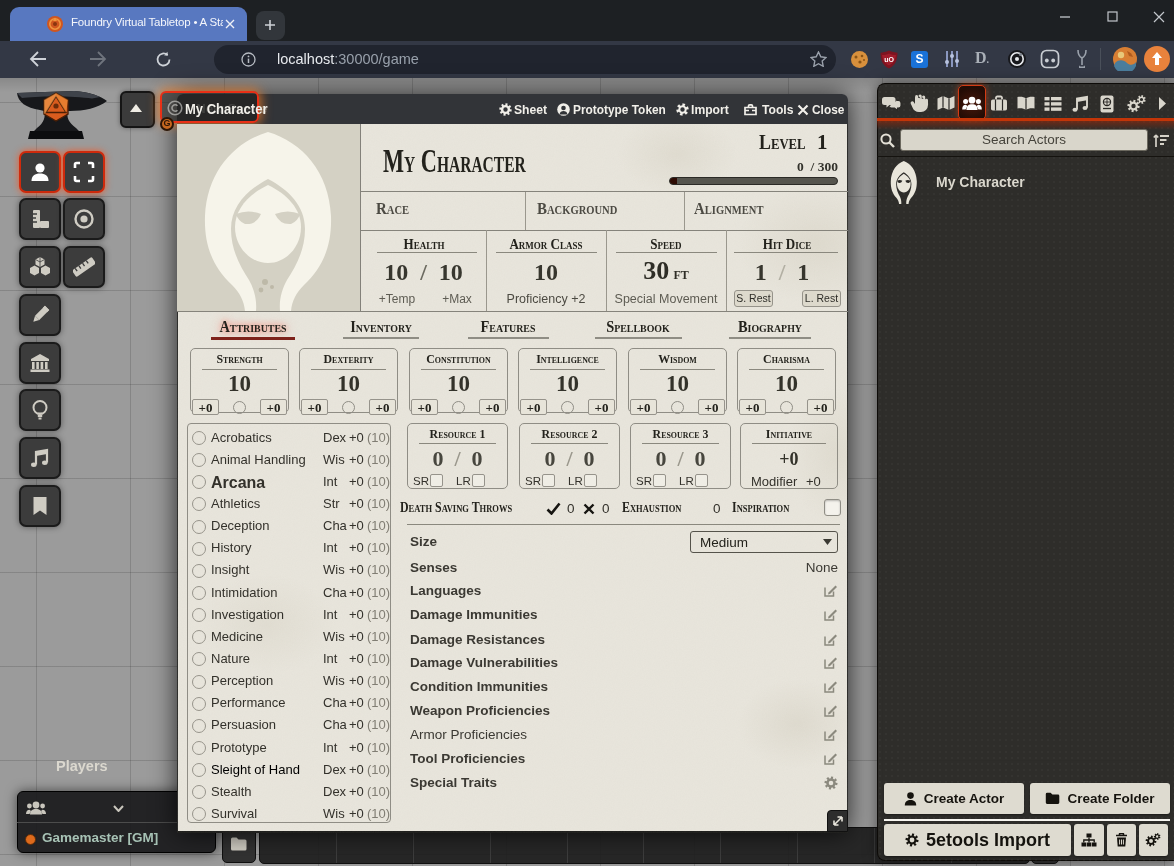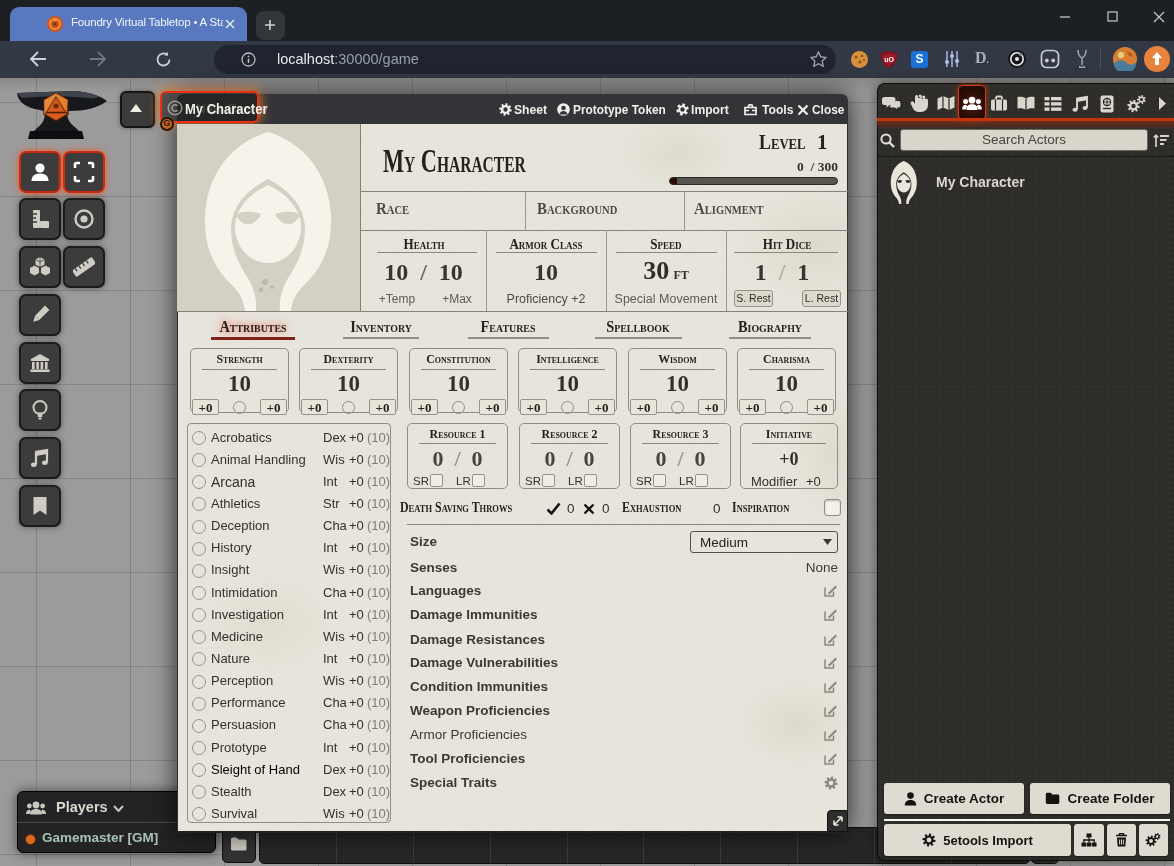--- a/index.html
+++ b/index.html
@@ -195,21 +195,21 @@
   </svg>
 <div class="abs" style="left:17px;top:791px;width:197px;height:60px;background:rgba(26,26,28,0.93);border:1px solid #000;border-radius:6px;box-shadow:0 0 12px rgba(0,0,0,0.55);"></div>
 <svg class="abs" style="left:26px;top:800px;" width="20" height="16" viewBox="0 0 20 16">
     <circle cx="10" cy="5" r="3.4" fill="#c9c6bd"></circle>
     <path d="M4,14.5 C4,10.5 6.6,9 10,9 C13.4,9 16,10.5 16,14.5 Z" fill="#c9c6bd"></path>
     <circle cx="3.4" cy="6" r="2.4" fill="#c9c6bd"></circle>
     <circle cx="16.6" cy="6" r="2.4" fill="#c9c6bd"></circle>
     <path d="M0,14 C0,11 1.5,9.8 3.6,9.7 L5,11 L3.5,14 Z" fill="#c9c6bd"></path>
     <path d="M20,14 C20,11 18.5,9.8 16.4,9.7 L15,11 L16.5,14 Z" fill="#c9c6bd"></path>
   </svg>
-<div class="abs" style="left:56px;top:799px;font-size:14.5px;font-weight:bold;color:#dbd8cf;">Players</div>
+<div class="abs" style="left:56px;top:758px;font-size:14.5px;font-weight:bold;color:#dbd8cf;">Players</div>
 <svg class="abs" style="left:113px;top:805px;" width="11" height="7" viewBox="0 0 11 7">
     <path d="M1,1 L5.5,6 L10,1" stroke="#c9c6bd" stroke-width="2" fill="none"></path>
   </svg>
 <div class="abs" style="left:17px;top:822px;width:197px;height:1px;background:#4c4c4c;"></div>
 <div class="abs" style="left:25px;top:834px;width:9px;height:9px;border-radius:50%;background:#dd6a1c;border:1px solid #5a2c08;"></div>
 <div class="abs" style="left:42px;top:830px;font-size:13.5px;font-weight:bold;color:#a7c2b5;">Gamemaster [GM]</div>
 <div class="abs" style="left:177px;top:94px;width:671px;height:739px;box-shadow:0 0 26px rgba(0,0,0,0.75);border-radius:6px 6px 0 0;"></div>
 <div class="abs" style="left:177px;top:94px;width:671px;height:30px;background:#323438;border-radius:6px 6px 0 0;border-bottom:1px solid #17181a;"></div>
 <div class="abs" style="left:177px;top:124px;width:671px;height:709px;background:#e9e6dd;border-left:1px solid #2a2a28;border-right:1px solid #2a2a28;border-bottom:2px solid #1c1c1a;box-sizing:border-box;"></div>
 <div class="abs" style="left:177px;top:124px;width:671px;height:709px;background:radial-gradient(ellipse 60px 40px at 500px 30px,rgba(160,150,120,0.12),transparent),radial-gradient(ellipse 80px 60px at 640px 120px,rgba(160,150,120,0.14),transparent),radial-gradient(ellipse 50px 70px at 660px 330px,rgba(160,150,120,0.12),transparent),radial-gradient(ellipse 70px 50px at 90px 500px,rgba(160,150,120,0.10),transparent),radial-gradient(ellipse 60px 45px at 620px 600px,rgba(150,140,110,0.12),transparent);"></div>
@@ -355,21 +355,21 @@
 <div class="abs" style="left:211px;top:429.5px;font-size:13px;color:#33312b;">Acrobatics</div>
 <div class="abs" style="left:323px;top:429.5px;font-size:13px;color:#33312b;">Dex</div>
 <div class="abs" style="left:349px;top:429.5px;font-size:13px;color:#33312b;">+0</div>
 <div class="abs" style="left:367px;top:429.5px;font-size:13px;color:#807d73;">(10)</div>
 <div class="abs" style="left:192px;top:453.1px;width:14px;height:14px;border:1.5px solid #97948b;border-radius:50%;box-sizing:border-box;"></div>
 <div class="abs" style="left:211px;top:451.6px;font-size:13px;color:#33312b;">Animal Handling</div>
 <div class="abs" style="left:323px;top:451.6px;font-size:13px;color:#33312b;">Wis</div>
 <div class="abs" style="left:349px;top:451.6px;font-size:13px;color:#33312b;">+0</div>
 <div class="abs" style="left:367px;top:451.6px;font-size:13px;color:#807d73;">(10)</div>
 <div class="abs" style="left:192px;top:475.3px;width:14px;height:14px;border:1.5px solid #97948b;border-radius:50%;box-sizing:border-box;"></div>
-<div class="abs" style="left:211px;top:473.8px;font-size:14px;color:#33312b;">Arcana</div>
+<div class="abs" style="left:211px;top:473.8px;font-size:16px;color:#33312b;font-weight:bold;">Arcana</div>
 <div class="abs" style="left:323px;top:473.8px;font-size:13px;color:#33312b;">Int</div>
 <div class="abs" style="left:349px;top:473.8px;font-size:13px;color:#33312b;">+0</div>
 <div class="abs" style="left:367px;top:473.8px;font-size:13px;color:#807d73;">(10)</div>
 <div class="abs" style="left:192px;top:497.4px;width:14px;height:14px;border:1.5px solid #97948b;border-radius:50%;box-sizing:border-box;"></div>
 <div class="abs" style="left:211px;top:495.9px;font-size:13px;color:#33312b;">Athletics</div>
 <div class="abs" style="left:323px;top:495.9px;font-size:13px;color:#33312b;">Str</div>
 <div class="abs" style="left:349px;top:495.9px;font-size:13px;color:#33312b;">+0</div>
 <div class="abs" style="left:367px;top:495.9px;font-size:13px;color:#807d73;">(10)</div>
 <div class="abs" style="left:192px;top:519.6px;width:14px;height:14px;border:1.5px solid #97948b;border-radius:50%;box-sizing:border-box;"></div>
 <div class="abs" style="left:211px;top:518.1px;font-size:13px;color:#33312b;">Deception</div>
@@ -631,21 +631,21 @@
   </div>
 <div class="abs" style="left:1030px;top:783px;width:140px;height:31px;background:#dedbd0;border-radius:3px;box-shadow:0 1px 2px rgba(0,0,0,0.4);"></div>
 <div class="abs" style="left:1030px;top:783px;width:140px;height:31px;display:flex;align-items:center;justify-content:center;gap:7px;font-size:13.5px;font-weight:bold;color:#15130e;">
     <svg width="15" height="13" viewBox="0 0 15 13">
       <path d="M0.8,2 A1.3,1.3 0 0 1 2.1,0.8 H5.6 L7.4,2.6 H13 A1.3,1.3 0 0 1 14.3,3.9 V10.6 A1.3,1.3 0 0 1 13,11.9 H2.1 A1.3,1.3 0 0 1 0.8,10.6 Z" fill="#15130e"></path>
     </svg>
     <span>Create Folder</span>
   </div>
 <div class="abs" style="left:884px;top:819px;width:286px;height:2px;background:#f7f5f0;"></div>
 <div class="abs" style="left:884px;top:824px;width:187px;height:32px;background:#dedbd0;border-radius:3px;box-shadow:0 1px 2px rgba(0,0,0,0.4);"></div>
-<div class="abs" style="left:884px;top:824px;width:187px;height:32px;display:flex;align-items:center;justify-content:center;gap:7px;font-size:13px;font-weight:bold;color:#15130e;">
+<div class="abs" style="left:884px;top:824px;width:187px;height:32px;display:flex;align-items:center;justify-content:center;gap:7px;font-size:18px;font-weight:bold;color:#15130e;">
     <svg width="14" height="14" viewBox="0 0 14 14">
       <path d="M7.00,0.40 L9.33,0.83 L8.76,2.75 L10.15,3.65 L11.67,2.33 L13.02,4.28 L11.25,5.24 L11.60,6.86 L13.60,7.00 L13.17,9.33 L11.25,8.76 L10.35,10.15 L11.67,11.67 L9.72,13.02 L8.76,11.25 L7.14,11.60 L7.00,13.60 L4.67,13.17 L5.24,11.25 L3.85,10.35 L2.33,11.67 L0.98,9.72 L2.75,8.76 L2.40,7.14 L0.40,7.00 L0.83,4.67 L2.75,5.24 L3.65,3.85 L2.33,2.33 L4.28,0.98 L5.24,2.75 L6.86,2.40 Z M9.40,7.00 A2.40,2.40 0 1 0 4.60,7.00 A2.40,2.40 0 1 0 9.40,7.00 Z" fill="#15130e" fill-rule="evenodd"></path>
     </svg>
     <span>5etools Import</span>
   </div>
 <div class="abs" style="left:1074px;top:824px;width:30px;height:32px;background:#dedbd0;border-radius:3px;box-shadow:0 1px 2px rgba(0,0,0,0.4);"></div>
 <svg class="abs" style="left:1081px;top:833px;" width="16" height="14" viewBox="0 0 16 14">
     <rect x="5.5" y="0.5" width="5" height="4" fill="#15130e"></rect>
     <rect x="0.5" y="9.5" width="4.6" height="4" fill="#15130e"></rect>
     <rect x="5.7" y="9.5" width="4.6" height="4" fill="#15130e"></rect>

